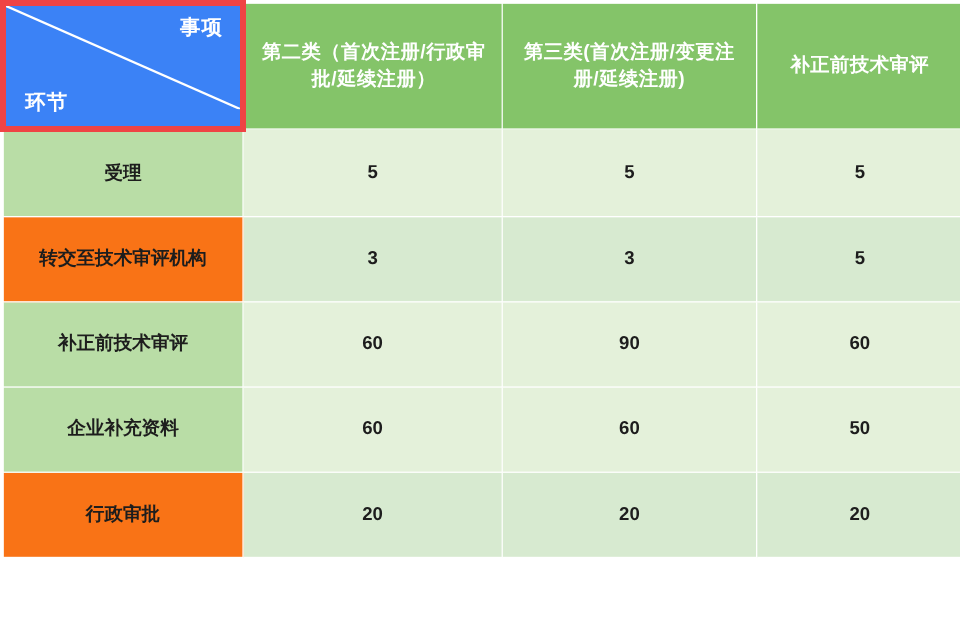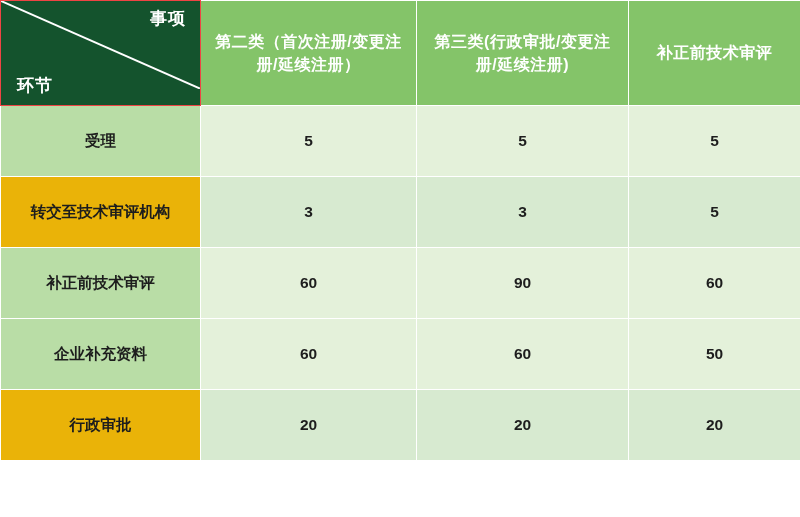--- a/index.html
+++ b/index.html
@@ -28,22 +28,22 @@
   table.matrix col.c0 { width: 200px; }
   table.matrix col.c1 { width: 216px; }
   table.matrix col.c2 { width: 212px; }
   table.matrix col.c3 { width: 172px; }
 
   
   th.corner {
     position: relative;
     height: 88px;
     padding: 0;
-    background: #14532d;
-    border: 1px solid #ef4444;
+    background: #3b82f6;
+    border: 5px solid #ef4444;
     vertical-align: top;
   }
   th.corner .diag {
     position: absolute;
     inset: 0;
     pointer-events: none;
   }
   th.corner .lbl-col {
     position: absolute;
     top: 6px;
@@ -98,21 +98,21 @@
     font-weight: bold;
     text-align: center;
     vertical-align: middle;
     padding: 10px 6px;
     height: 50px;
   }
   tr.alt td.val {
     background: #d7ead0;
   }
   tr.alt td.rowhead {
-    background: #eab308;
+    background: #f97316;
   }
 </style>
 </head>
 <body>
 
 <div class="sheet">
 
   <table class="matrix">
     <colgroup>
       <col class="c0">
@@ -122,22 +122,22 @@
     </colgroup>
     <thead>
       <tr>
         <th class="corner">
           <svg class="diag" viewBox="0 0 200 88" preserveAspectRatio="none">
             <line x1="0" y1="0" x2="200" y2="88" stroke="#ffffff" stroke-width="2"></line>
           </svg>
           <span class="lbl-col">事项</span>
           <span class="lbl-row">环节</span>
         </th>
-        <th class="hcell">第二类（首次注册/变更注册/延续注册）</th>
-        <th class="hcell">第三类(行政审批/变更注册/延续注册)</th>
+        <th class="hcell">第二类（首次注册/行政审批/延续注册）</th>
+        <th class="hcell">第三类(首次注册/变更注册/延续注册)</th>
         <th class="hcell">补正前技术审评</th>
       </tr>
     </thead>
     <tbody>
       <tr>
         <td class="rowhead">受理</td>
         <td class="val">5</td>
         <td class="val">5</td>
         <td class="val">5</td>
       </tr>

